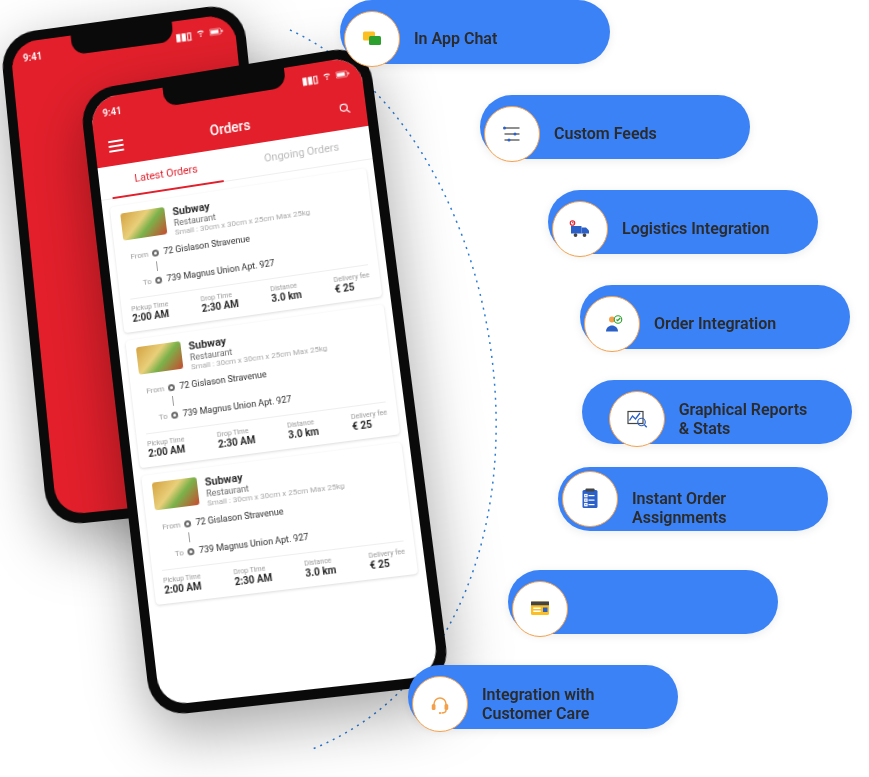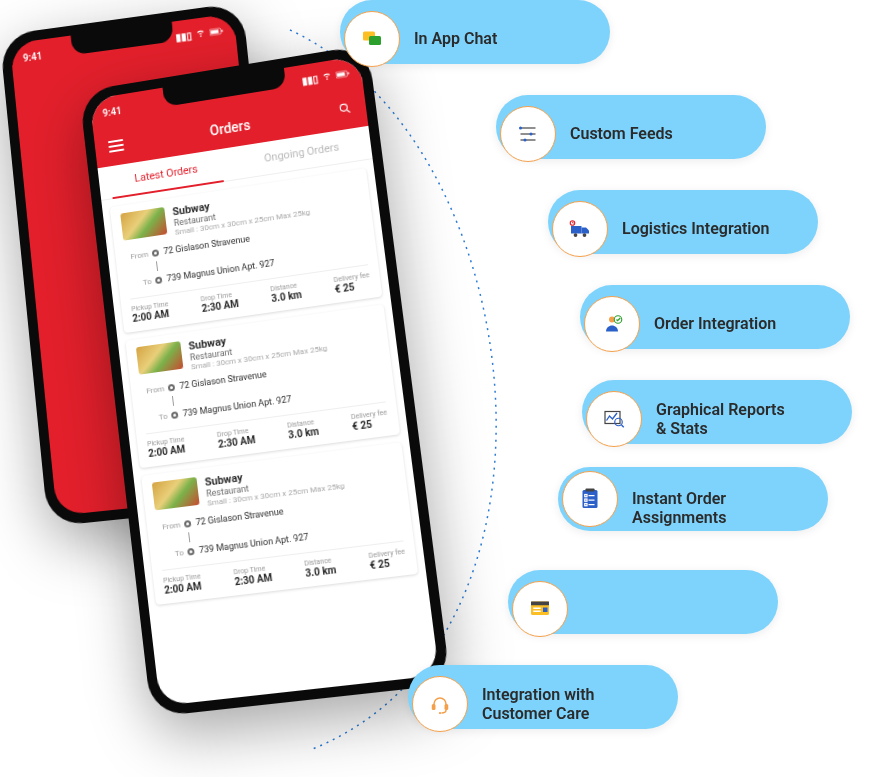--- a/index.html
+++ b/index.html
@@ -175,21 +175,21 @@
 .features {
   position: absolute;
   left: 330px;
   top: 0;
   width: 540px;
 }
 .pill {
   position: absolute;
   display: flex;
   align-items: center;
-  background: #7dd3fc;
+  background: #3b82f6;
   border-radius: 40px;
   box-shadow: 0 2px 10px rgba(0,0,0,.08);
   padding: 18px 22px 4px 4px;
   min-width: 270px;
   height: 64px;
   gap: 14px;
 }
 .pill-icon {
   width: 56px;
   height: 56px;
@@ -422,21 +422,21 @@
   <div id="pill-root">
       <div class="pill" style="left: 10px; top: 0px;">
     <div class="pill-icon ic">
           <svg viewBox="0 0 32 32">
             <rect x="4" y="6" width="16" height="12" rx="2" fill="#fbbf24"></rect>
             <rect x="12" y="12" width="16" height="12" rx="2" fill="#2ca02c"></rect>
           </svg>
         </div>
     <div class="pill-label">In App Chat</div>
       </div>
-      <div class="pill" style="left: 166px; top: 95px;">
+      <div class="pill" style="left: 150px; top: 95px;">
     <div class="pill-icon ic">
           <svg viewBox="0 0 32 32">
             <line x1="6" y1="8" x2="26" y2="8" stroke="#444" fill="none" stroke-width="1.6"></line>
             <line x1="6" y1="16" x2="26" y2="16" stroke="#444" fill="none" stroke-width="1.6"></line>
             <line x1="6" y1="24" x2="26" y2="24" stroke="#444" fill="none" stroke-width="1.6"></line>
             <circle cx="6" cy="8" r="2" fill="#2b60c9"></circle>
             <circle cx="20" cy="16" r="2" fill="#2b60c9"></circle>
             <circle cx="12" cy="24" r="2" fill="#2b60c9"></circle>
           </svg>
         </div>
@@ -459,21 +459,21 @@
     <div class="pill-icon ic">
           <svg viewBox="0 0 32 32">
             <circle cx="16" cy="10" r="4" fill="#f4a04b"></circle>
             <path d="M8 26c0-5 4-8 8-8s8 3 8 8z" fill="#2b60c9"></path>
             <circle cx="24" cy="10" r="5" fill="#fff" stroke="#2ca02c" stroke-width="1.5"></circle>
             <path d="M22 10l1.5 1.5L27 8" stroke="#2ca02c" fill="none" stroke-width="1.8"></path>
           </svg>
         </div>
     <div class="pill-label">Order Integration</div>
       </div>
-      <div class="pill" style="left: 252px; top: 380px;">
+      <div class="pill" style="left: 252px; top: 380px; justify-content: center;">
     <div class="pill-icon ic">
           <svg viewBox="0 0 32 32">
             <rect x="4" y="6" width="20" height="16" stroke="#444" fill="none" stroke-width="1.6"></rect>
             <polyline points="6,18 10,12 14,16 20,8" stroke="#2b60c9" fill="none" stroke-width="1.8"></polyline>
             <circle cx="22" cy="20" r="5" fill="none" stroke="#2b60c9" stroke-width="1.6"></circle>
             <line x1="26" y1="24" x2="29" y2="27" stroke="#2b60c9" stroke-width="1.8"></line>
           </svg>
         </div>
     <div class="pill-label">Graphical Reports<br>&amp; Stats</div>
       </div>

